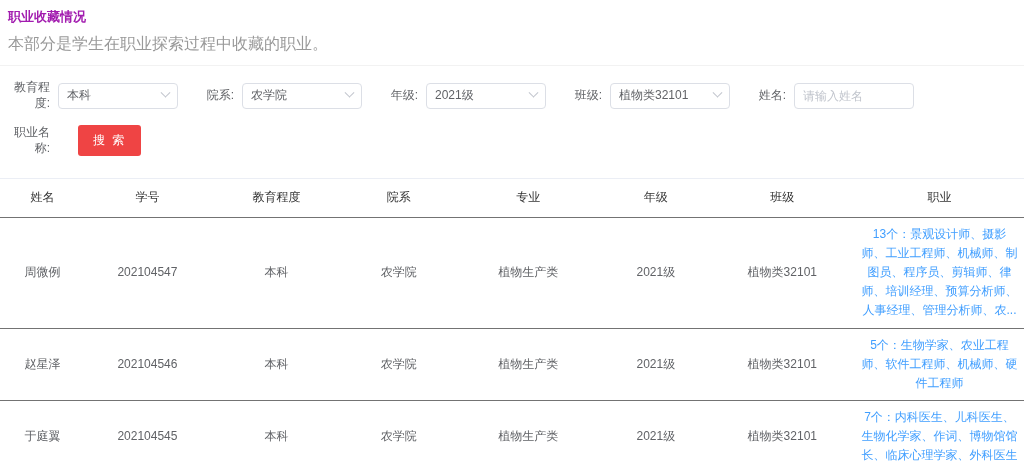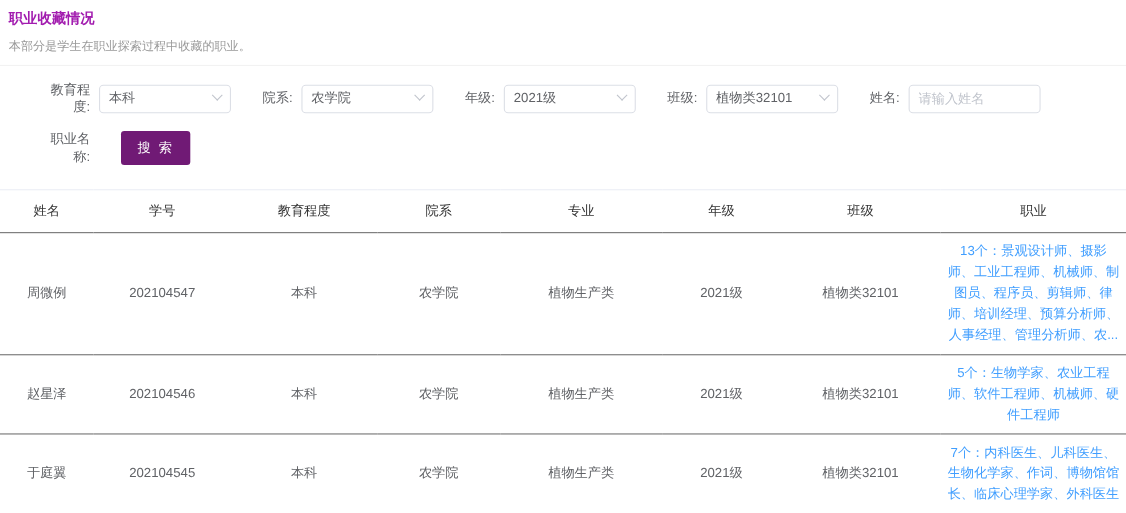--- a/index.html
+++ b/index.html
@@ -7,25 +7,25 @@
   body {
     font-family: "Liberation Sans", "DejaVu Sans", sans-serif;
     font-size: 12px;
     color: #606266;
   }
   .page { width: 1024px; min-height: 466px; background: #fff; }
 
   
   .page-header { padding: 8px 8px 10px 8px; border-bottom: 1px solid #f2f2f2; }
   .page-title { font-size: 13px; font-weight: bold; color: #a21caf; margin-bottom: 8px; }
-  .page-subtitle { font-size: 11px; color: #999; }
+  .page-subtitle { font-size: 16px; color: #999; }
 
   
   .filter-form { padding: 14px 8px 4px 8px; }
-  .filter-row { display: flex; align-items: center; margin-bottom: 14px; margin-left: 32px; }
+  .filter-row { display: flex; align-items: center; margin-bottom: 14px; }
   .filter-item { display: flex; align-items: center; margin-right: 14px; }
   .filter-label {
     width: 42px; text-align: right; margin-right: 8px;
     color: #606266; font-size: 12px; line-height: 1.3;
   }
   .select {
     width: 120px; height: 26px; border: 1px solid #dcdfe6; border-radius: 4px;
     background: #fff; display: flex; align-items: center; justify-content: space-between;
     padding: 0 8px; cursor: pointer; color: #606266;
   }
@@ -36,21 +36,21 @@
     transform: rotate(45deg) translate(-2px, -2px);
   }
   .text-input {
     width: 120px; height: 26px; border: 1px solid #dcdfe6; border-radius: 4px;
     padding: 0 8px; font-size: 12px; color: #606266; outline: none;
     font-family: "Liberation Sans", "DejaVu Sans", sans-serif;
   }
   .text-input::placeholder { color: #c0c4cc; }
   .search-button {
     margin-left: 6px; border: none; cursor: pointer;
-    background: #701a75; color: #fff; font-size: 12px;
+    background: #ef4444; color: #fff; font-size: 12px;
     padding: 7px 15px; border-radius: 3px; letter-spacing: 2px;
     font-family: "Liberation Sans", "DejaVu Sans", sans-serif;
   }
 
   
   .data-table { width: 100%; border-collapse: collapse; table-layout: fixed; margin-top: 4px; }
   .data-table th, .data-table td {
     font-weight: normal; font-size: 12px; text-align: center;
     padding: 9px 4px; border-bottom: 1px solid #737373; color: #606266;
     word-break: break-all; line-height: 1.6; vertical-align: middle;

